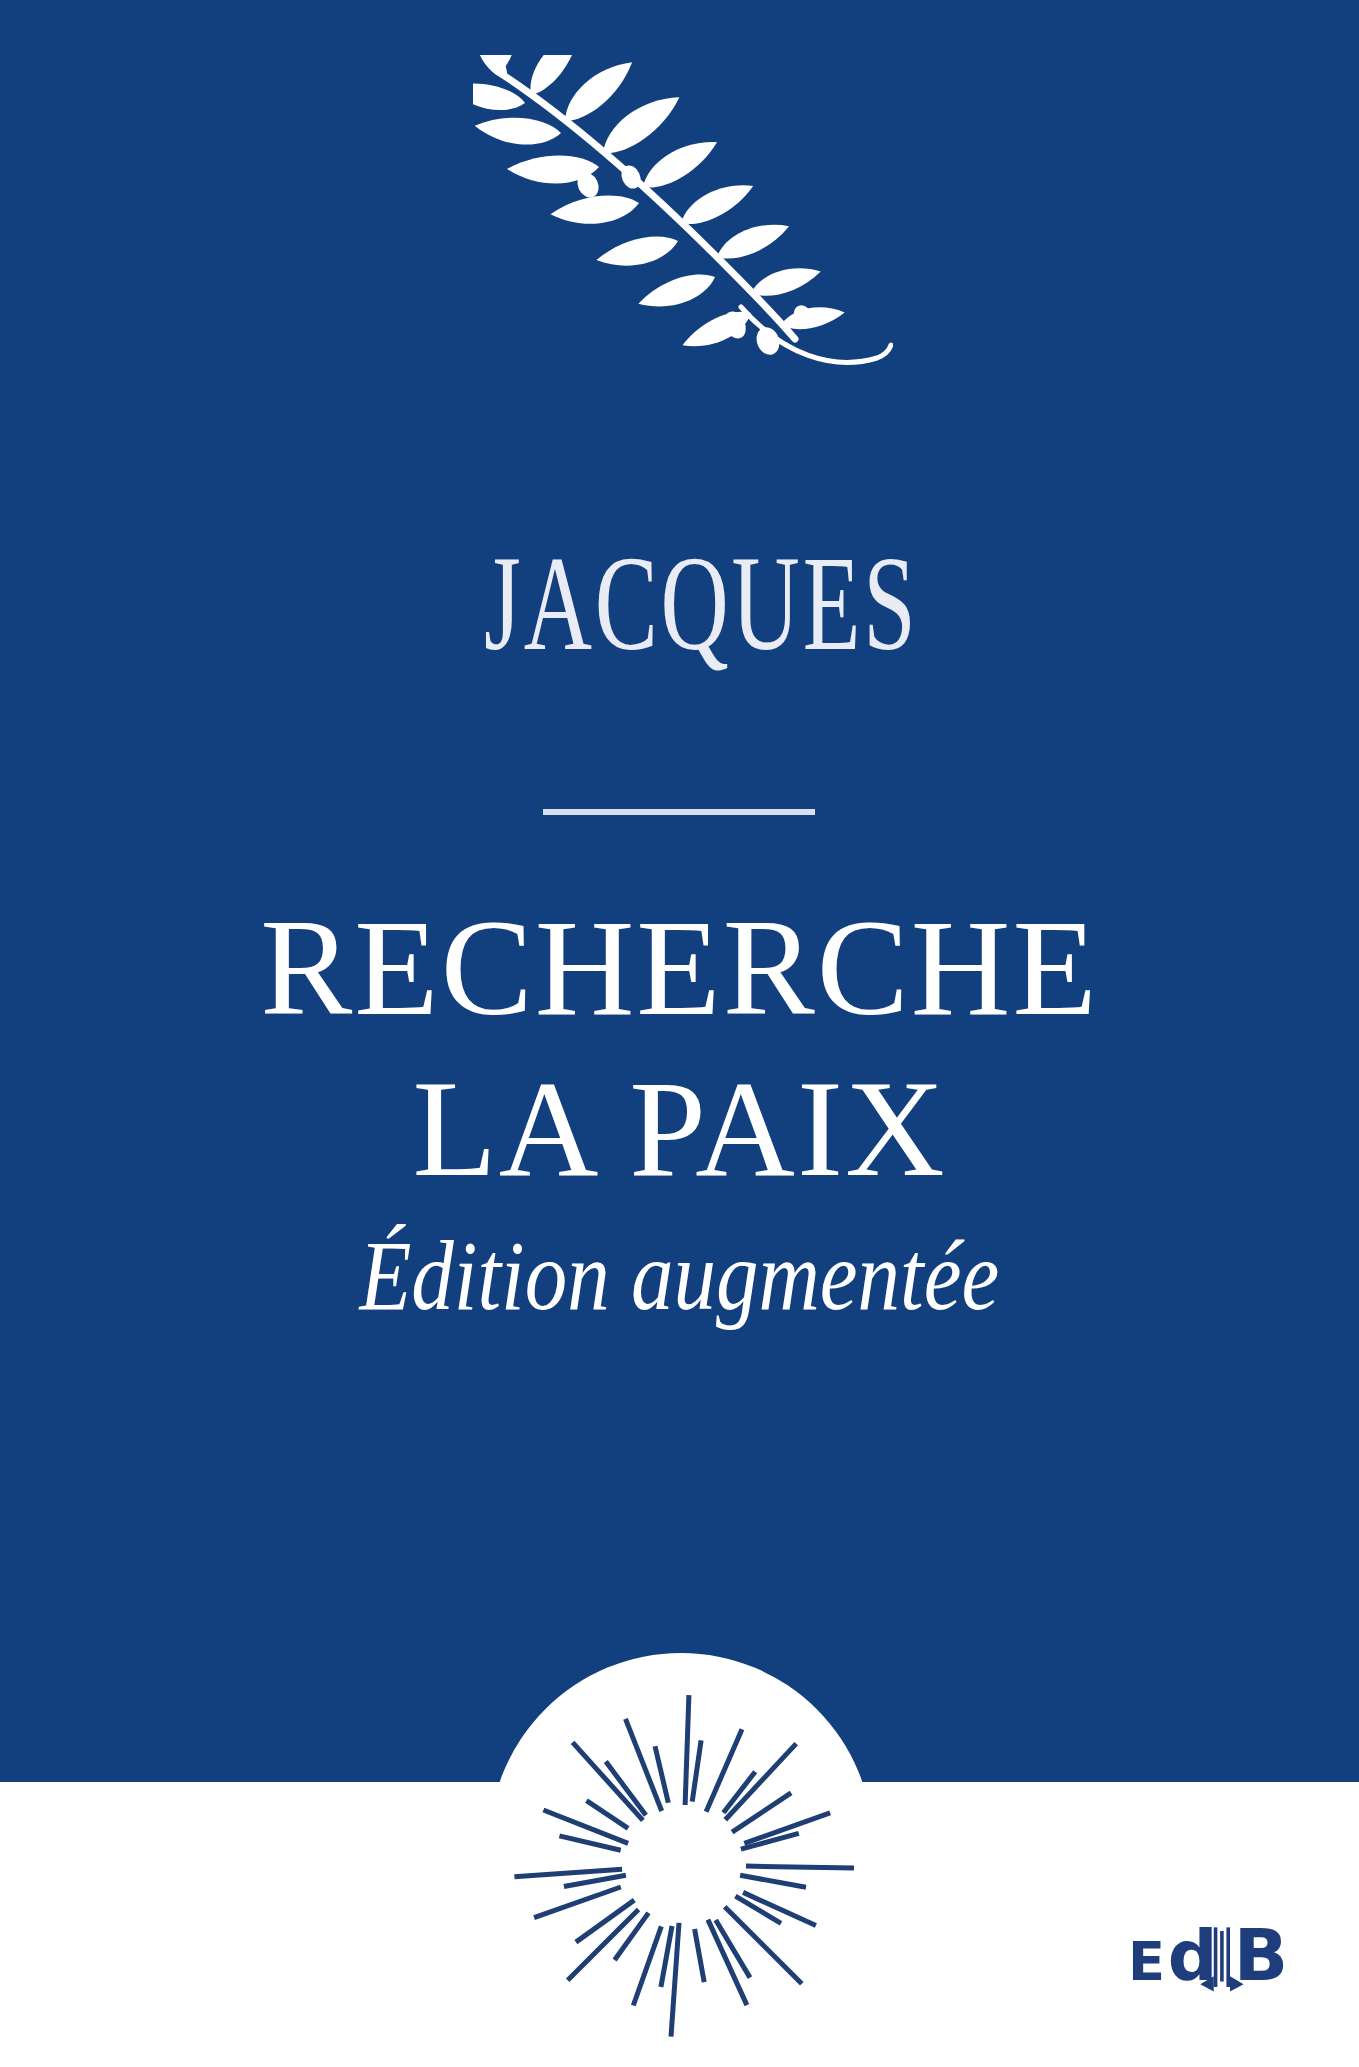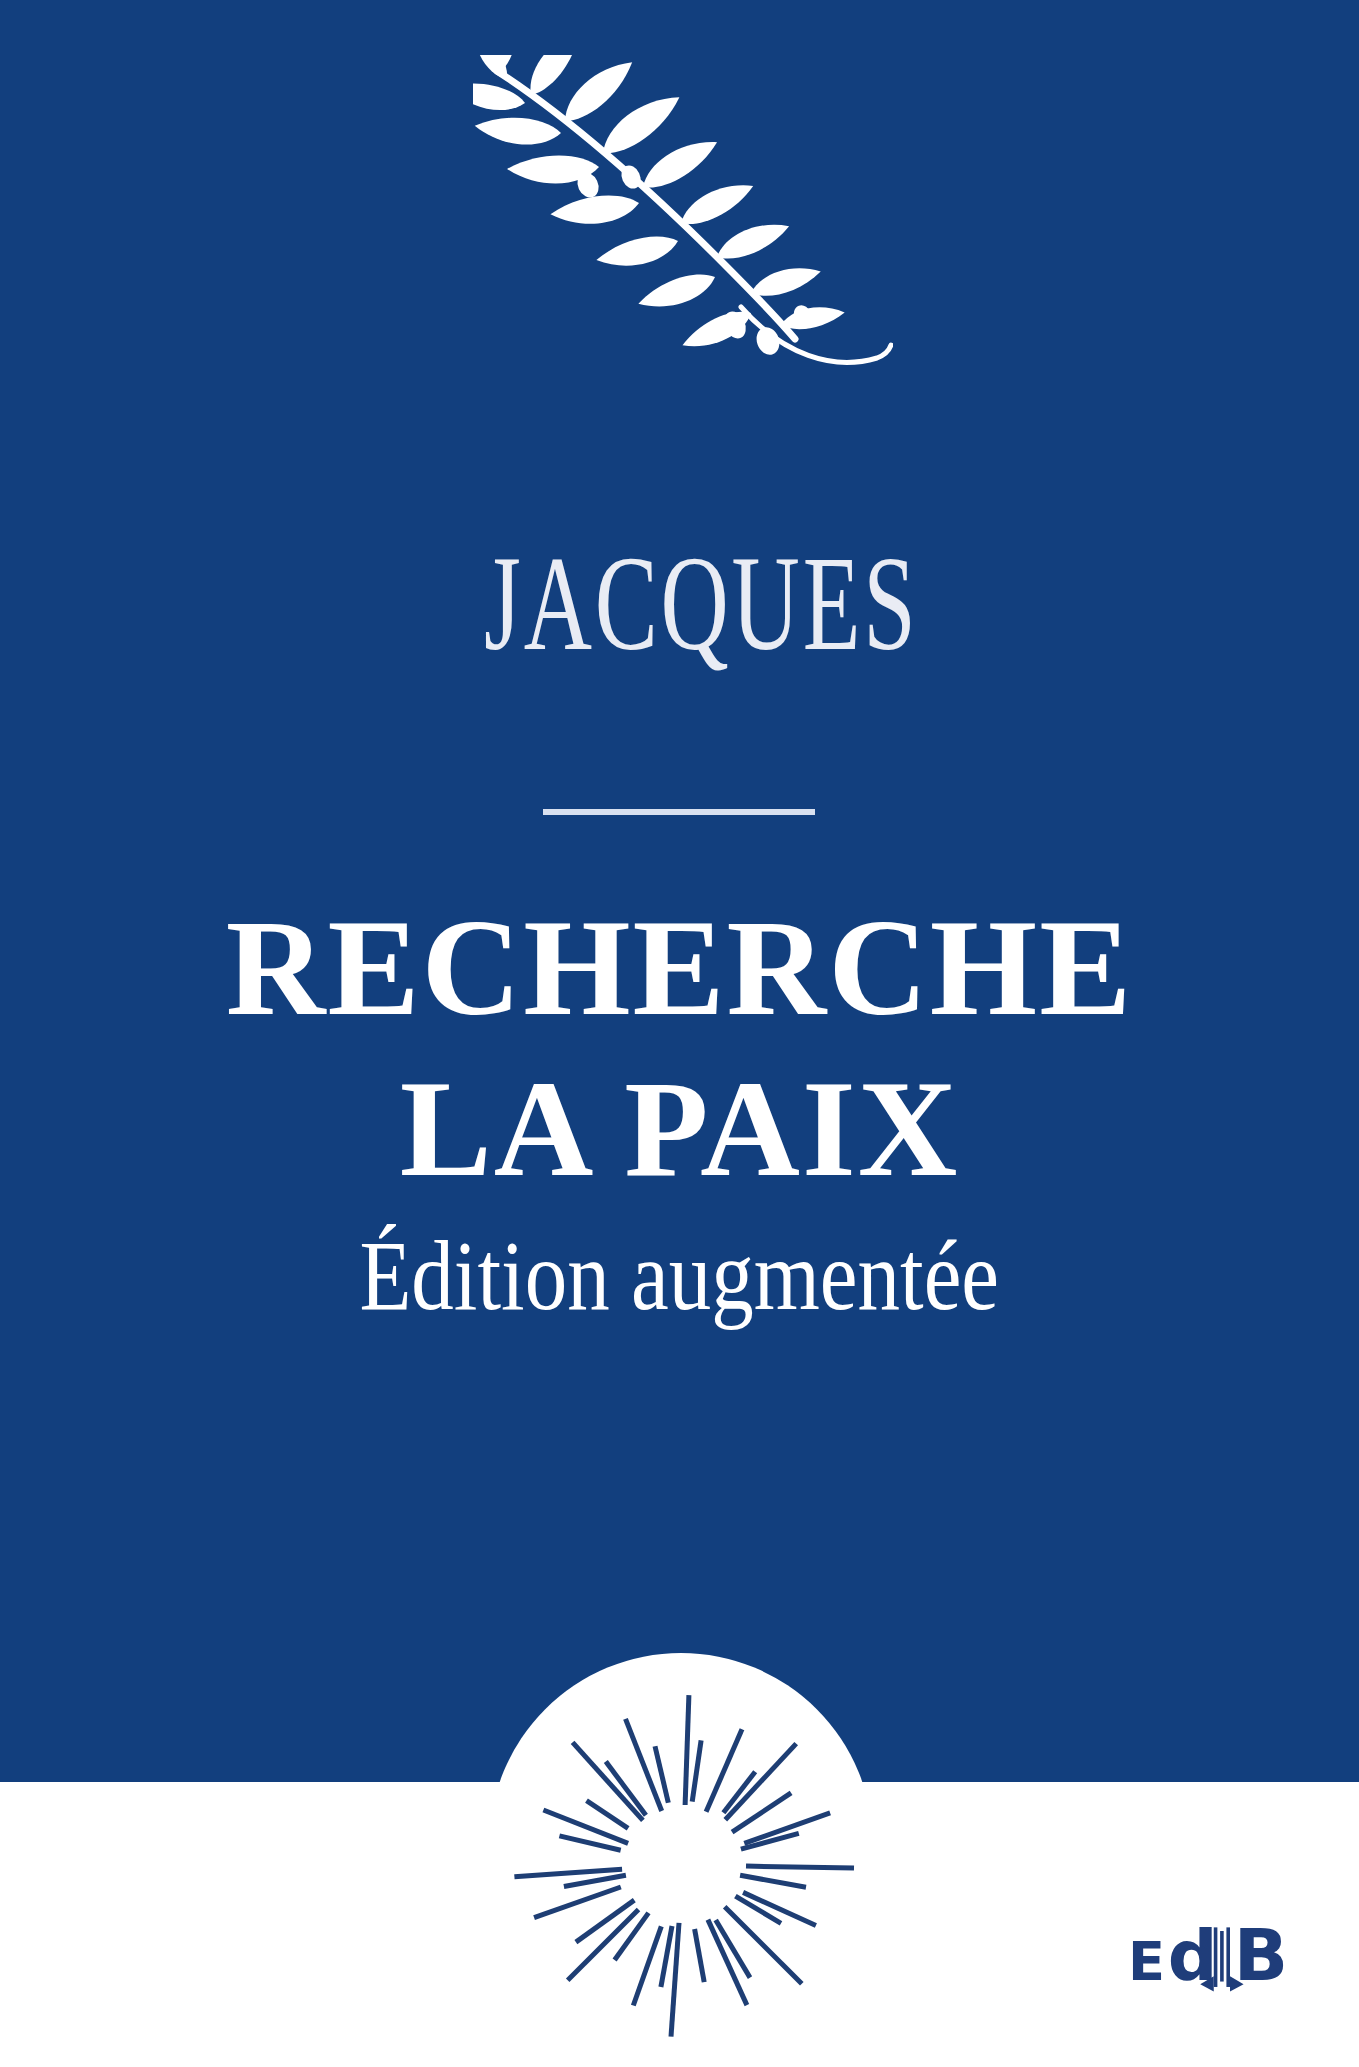--- a/index.html
+++ b/index.html
@@ -18,24 +18,23 @@
     padding-left:44px;
   }
   .author-line .squeeze{display:inline-block;transform:scaleX(.70);transform-origin:50% 50%;}
   .divider{
     left:543px;top:809px;width:272px;height:6px;
     background:var(--divider,#d9e1f0);
   }
   .title-line{
     font-size:138px;line-height:1;letter-spacing:2px;
     color:var(--title,#ffffff);
-    font-weight:bold;
   }
   .subtitle{
-    font-size:100px;line-height:1;
+    font-size:100px;line-height:1;font-style:italic;
     color:var(--title,#ffffff);
   }
   .subtitle .squeeze{display:inline-block;transform:scaleX(.85);transform-origin:50% 50%;}
   .band{
     left:0;top:1782px;width:1359px;height:285px;
     background:var(--band,#ffffff);
   }
   .dome{
     left:489px;top:1653px;width:384px;height:384px;border-radius:50%;
     background:var(--band,#ffffff);

